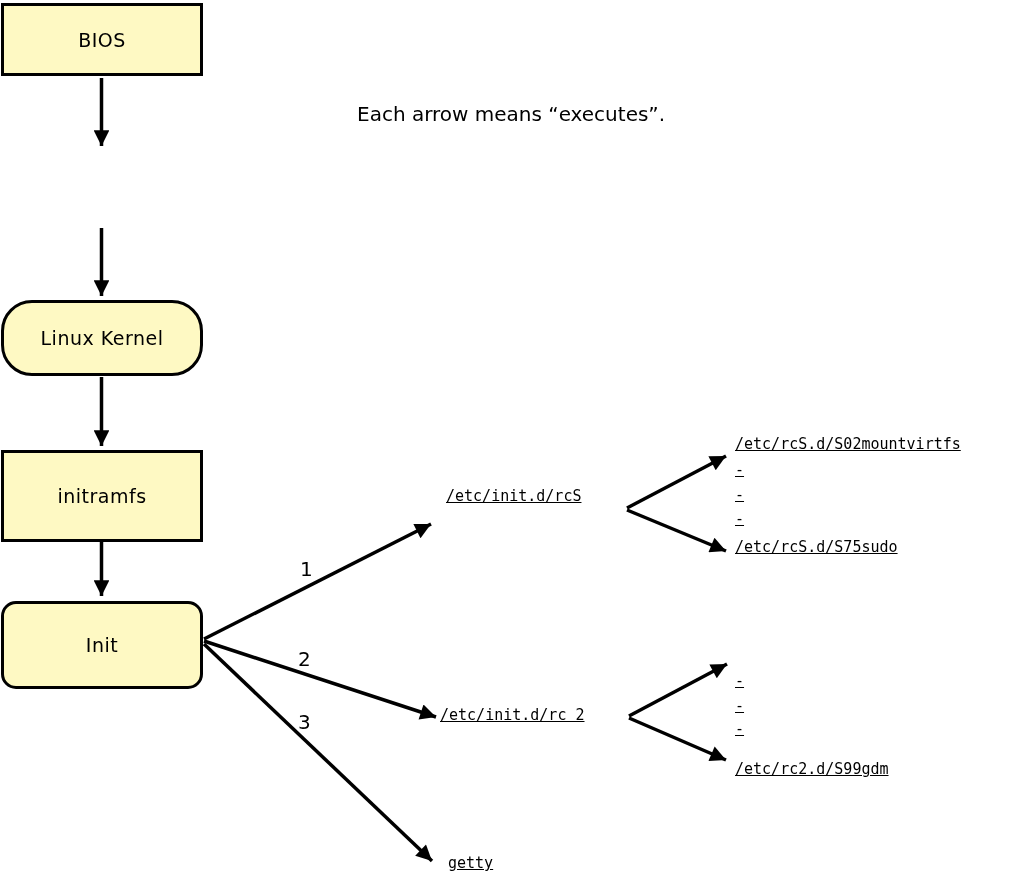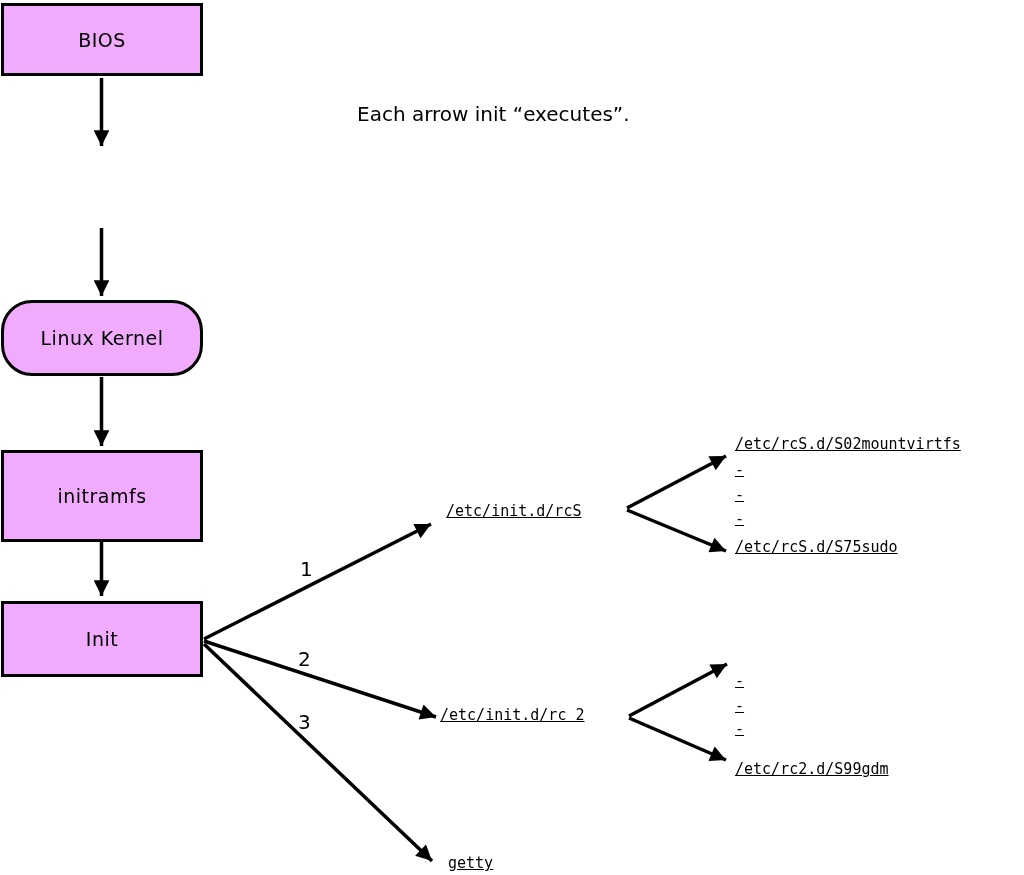--- a/index.html
+++ b/index.html
@@ -15,21 +15,21 @@
   #wires {
     position: absolute;
     left: 0; top: 0;
     width: 1024px; height: 875px;
   }
   .node-box {
     position: absolute;
     left: 1px;
     width: 202px;
     border: 3px solid #000000;
-    background: #f0abfc;
+    background: #fef9c3;
     box-sizing: border-box;
     display: flex;
     align-items: center;
     justify-content: center;
     font-size: 19px;
     letter-spacing: 0.5px;
   }
   .note {
     position: absolute;
     left: 357px;
@@ -75,40 +75,40 @@
       <line x1="204" y1="644" x2="432" y2="861" marker-end="url(#ah)"></line>
 
       <line x1="627" y1="508" x2="726" y2="456" marker-end="url(#ah)"></line>
       <line x1="627" y1="510" x2="726" y2="551" marker-end="url(#ah)"></line>
 
       <line x1="629" y1="716" x2="727" y2="664" marker-end="url(#ah)"></line>
       <line x1="629" y1="718" x2="726" y2="760" marker-end="url(#ah)"></line>
     </g>
   </svg>
 
-  <div class="note">Each arrow init “executes”.</div>
+  <div class="note">Each arrow means “executes”.</div>
 
   <div class="node-box" style="top:3px;height:73px;">
     <span>BIOS</span>
   </div>
   <div class="node-box" style="top:300px;height:76px;border-radius:31px;">
     <span>Linux Kernel</span>
   </div>
   <div class="node-box" style="top:450px;height:92px;">
     <span>initramfs</span>
   </div>
-  <div class="node-box" style="top:601px;height:76px;">
+  <div class="node-box" style="top:601px;height:88px;border-radius:15px;">
     <span>Init</span>
   </div>
 
   <div class="edge-label" style="left:300px;top:558px;">1</div>
   <div class="edge-label" style="left:298px;top:648px;">2</div>
   <div class="edge-label" style="left:298px;top:711px;">3</div>
 
-  <div class="mono" style="left:446px;top:499px;">/etc/init.d/rcS</div>
+  <div class="mono" style="left:446px;top:484px;">/etc/init.d/rcS</div>
   <div class="mono" style="left:735px;top:432px;">/etc/rcS.d/S02mountvirtfs</div>
   <div class="mono" style="left:735px;top:458px;">-</div>
   <div class="mono" style="left:735px;top:483px;">-</div>
   <div class="mono" style="left:735px;top:507px;">-</div>
   <div class="mono" style="left:735px;top:535px;">/etc/rcS.d/S75sudo</div>
 
   <div class="mono" style="left:440px;top:703px;">/etc/init.d/rc 2</div>
   <div class="mono" style="left:735px;top:669px;">-</div>
   <div class="mono" style="left:735px;top:694px;">-</div>
   <div class="mono" style="left:735px;top:717px;">-</div>

